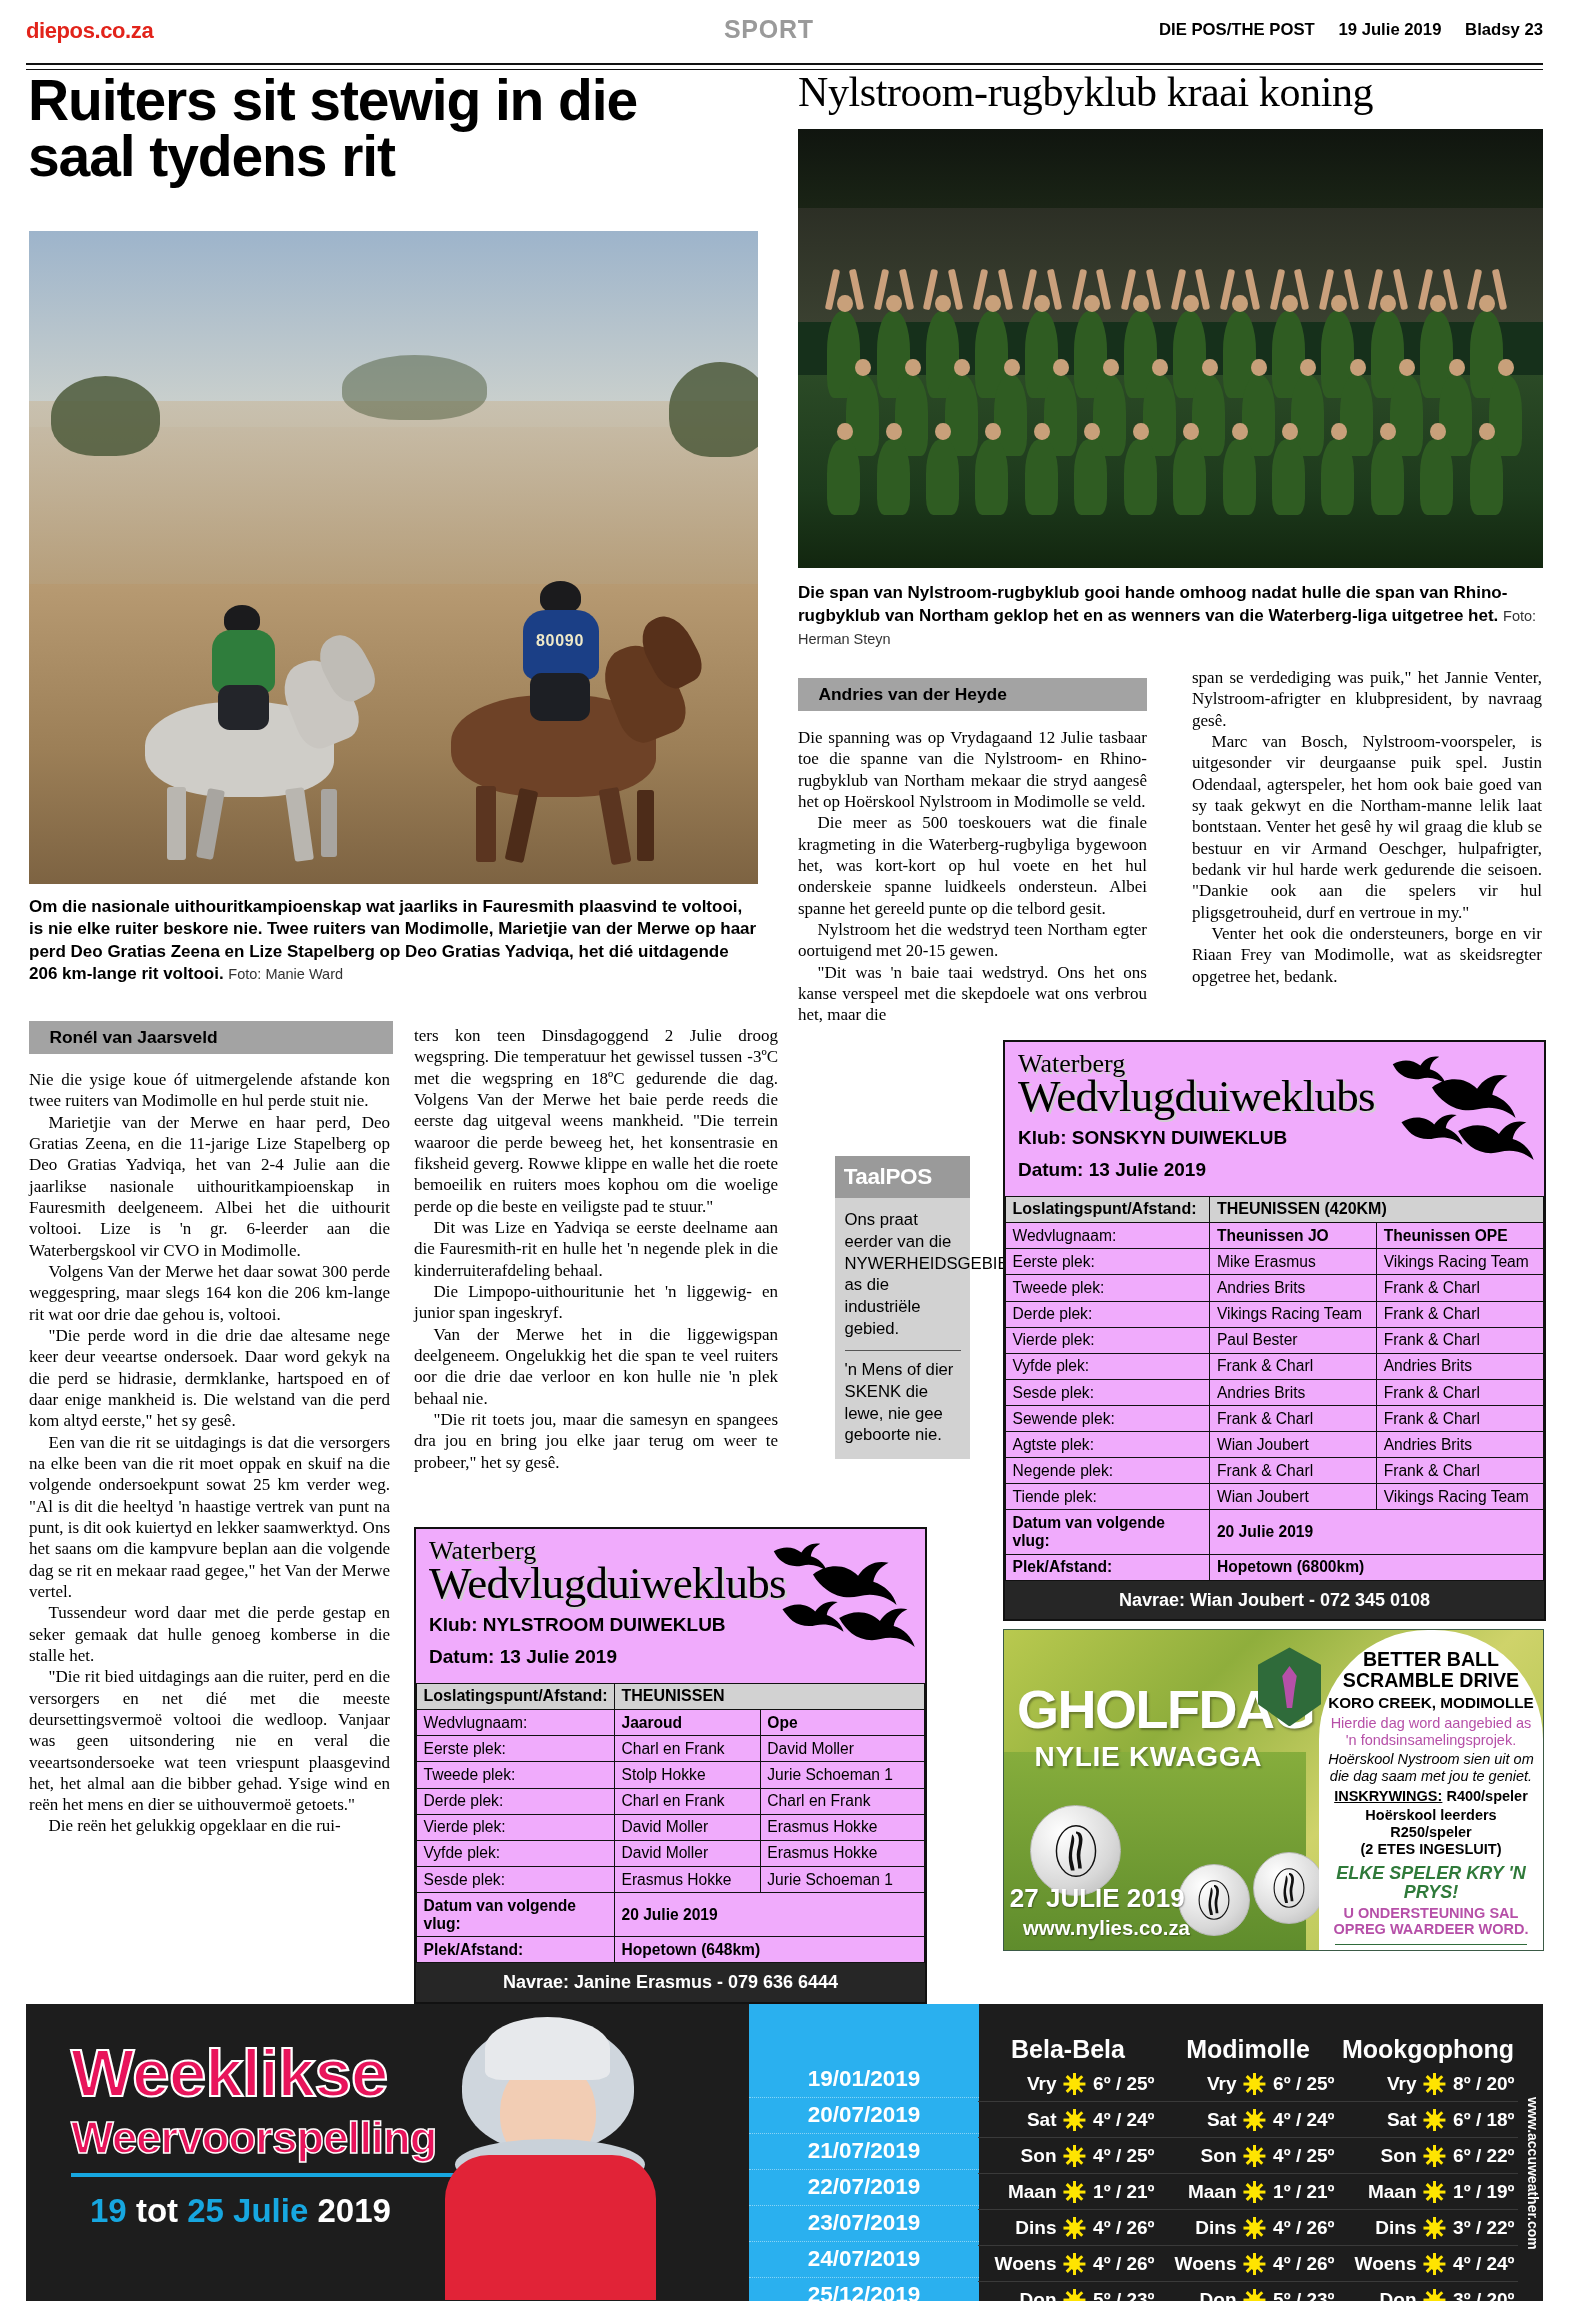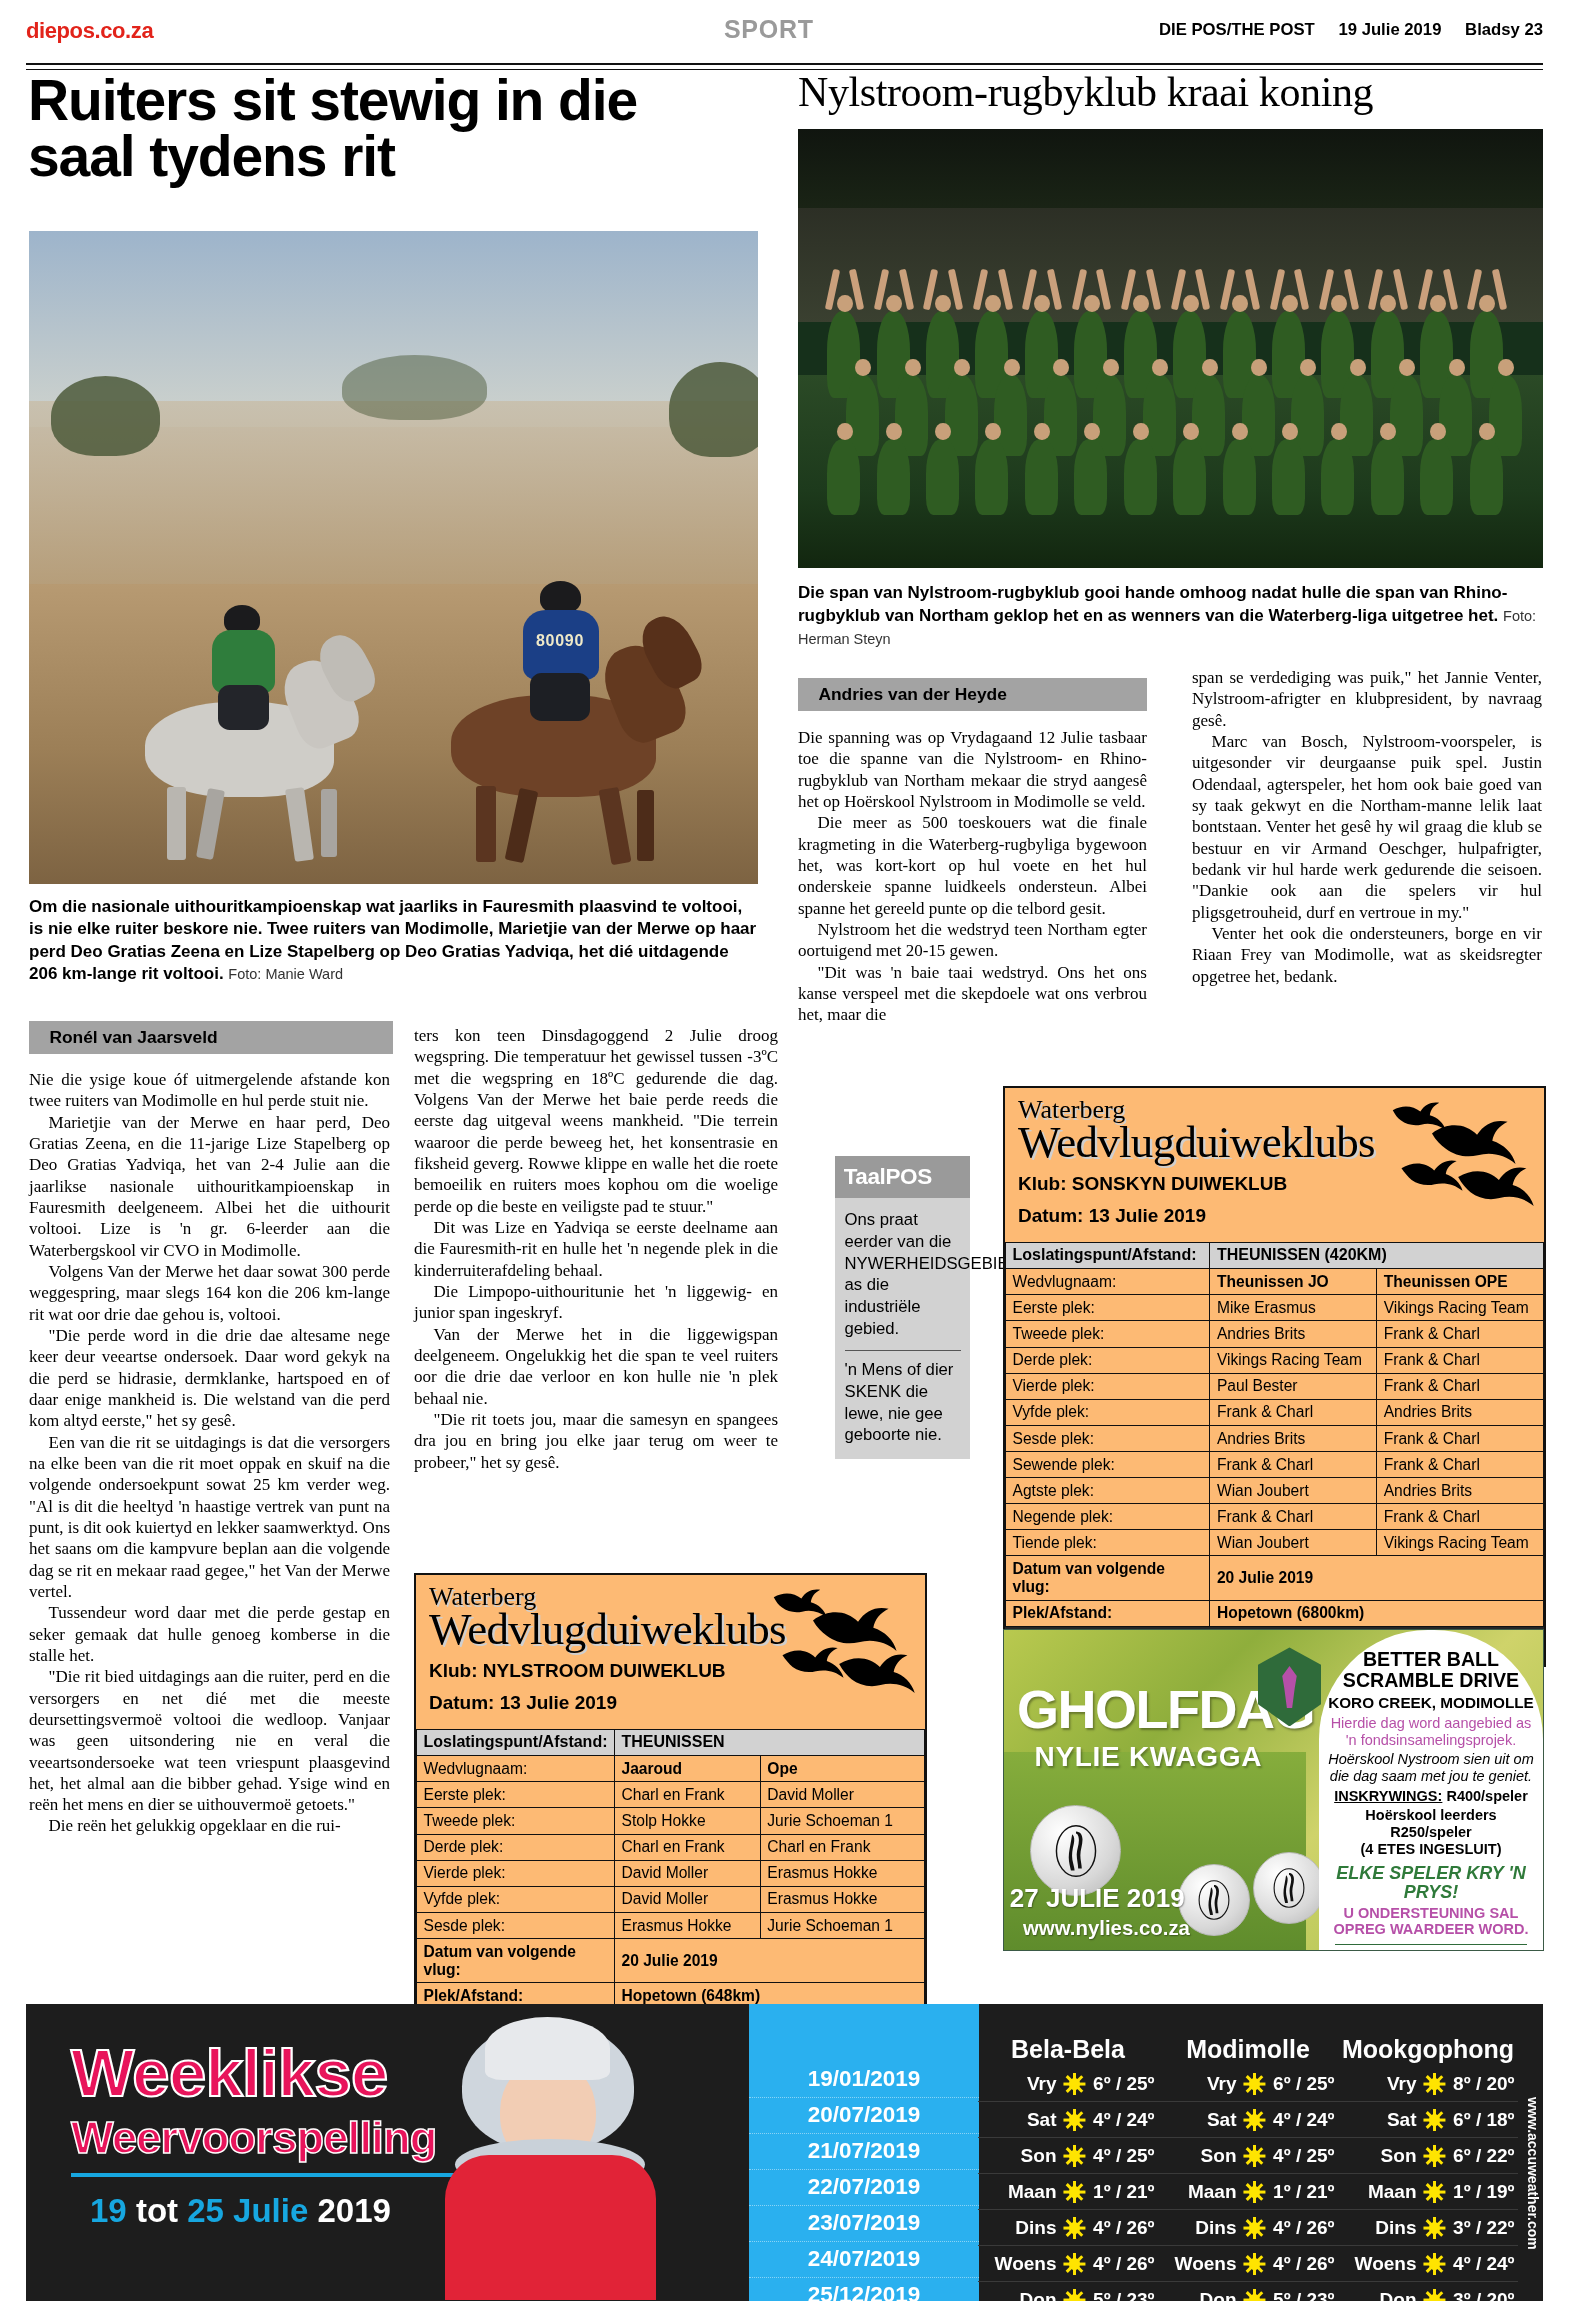--- a/index.html
+++ b/index.html
@@ -64,21 +64,21 @@
   .player{position:absolute;background:#2f5c22;border-radius:45% 45% 22% 22%;}
   .pl-head{position:absolute;background:#c8a07a;border-radius:50%;}
   .pl-arm{position:absolute;background:#caa07c;border-radius:2.2px;}
   .rug-cap{position:absolute;left:798px;top:582px;width:745px;font:700 17px/1.34 "Liberation Sans",sans-serif;}
   .rug-cap .credit{font-weight:400;font-size:14.5px;color:#333;}
   .byline-r{left:798px;top:678px;width:349px;}
   .rug-c1{left:798px;top:727px;width:349px;}
   .rug-c2{left:1192px;top:667px;width:350px;}
 
   
-  .pigeon{position:absolute;border:2.2px solid #111;background:#fdba74;margin-top:46px;}
+  .pigeon{position:absolute;border:2.2px solid #111;background:#f0abfc;}
   .pg-top{position:relative;height:145px;padding:8.7px 0 0 13px;overflow:hidden;}
   .pg-water{font:400 26px/1 "Liberation Serif",serif;text-shadow:1.5px 1.5px 0 #cfcfcf;}
   .pg-wed{font:400 45px/1 "Liberation Serif",serif;margin-top:-2.9px;text-shadow:2.2px 2.2px 0 #cfcfcf;letter-spacing:-0.7px;}
   .pg-klub{font:900 19px/1.28 "Liberation Sans",sans-serif;margin-top:7.3px;}
   .pg-birds{position:absolute;right:2.9px;top:2.9px;width:218px;height:140px;}
   table.pg{border-collapse:collapse;width:100%;font-family:"Liberation Sans",sans-serif;}
   table.pg td{border:1.5px solid #111;padding:3.6px 6.5px;font-size:15.6px;line-height:1.15;}
   table.pg td.lbl{width:38%;}
   table.pg tr.hdr td{background:#d2d2d2;font-weight:900;font-size:16px;}
   table.pg tr.sub td.b{font-weight:900;}
@@ -571,21 +571,21 @@
     <div class="ga-url">www.nylies.co.za</div>
     <div class="ga-panel">
       <div class="l1">BETTER BALL</div>
       <div class="l1">SCRAMBLE DRIVE</div>
       <div class="l2">KORO CREEK, MODIMOLLE</div>
       <div class="l3">Hierdie dag word aangebied as 'n fondsinsamelingsprojek.</div>
       <div class="l4">Hoërskool Nystroom sien uit om die dag saam met jou te geniet.</div>
       <div class="l5"><u>INSKRYWINGS:</u>
         <span>R400/speler</span></div>
       <div class="l5">Hoërskool leerders R250/speler</div>
-      <div class="l6">(4 ETES INGESLUIT)</div>
+      <div class="l6">(2 ETES INGESLUIT)</div>
       <div class="l7">ELKE SPELER KRY 'N PRYS!</div>
       <div class="l8">U ONDERSTEUNING SAL OPREG WAARDEER WORD.</div>
       <hr class="ga-divider">
 
     </div>
   </div>
 
   <div class="weather">
     <div class="wx-left">
       <div class="wx-t1">Weeklikse</div>

